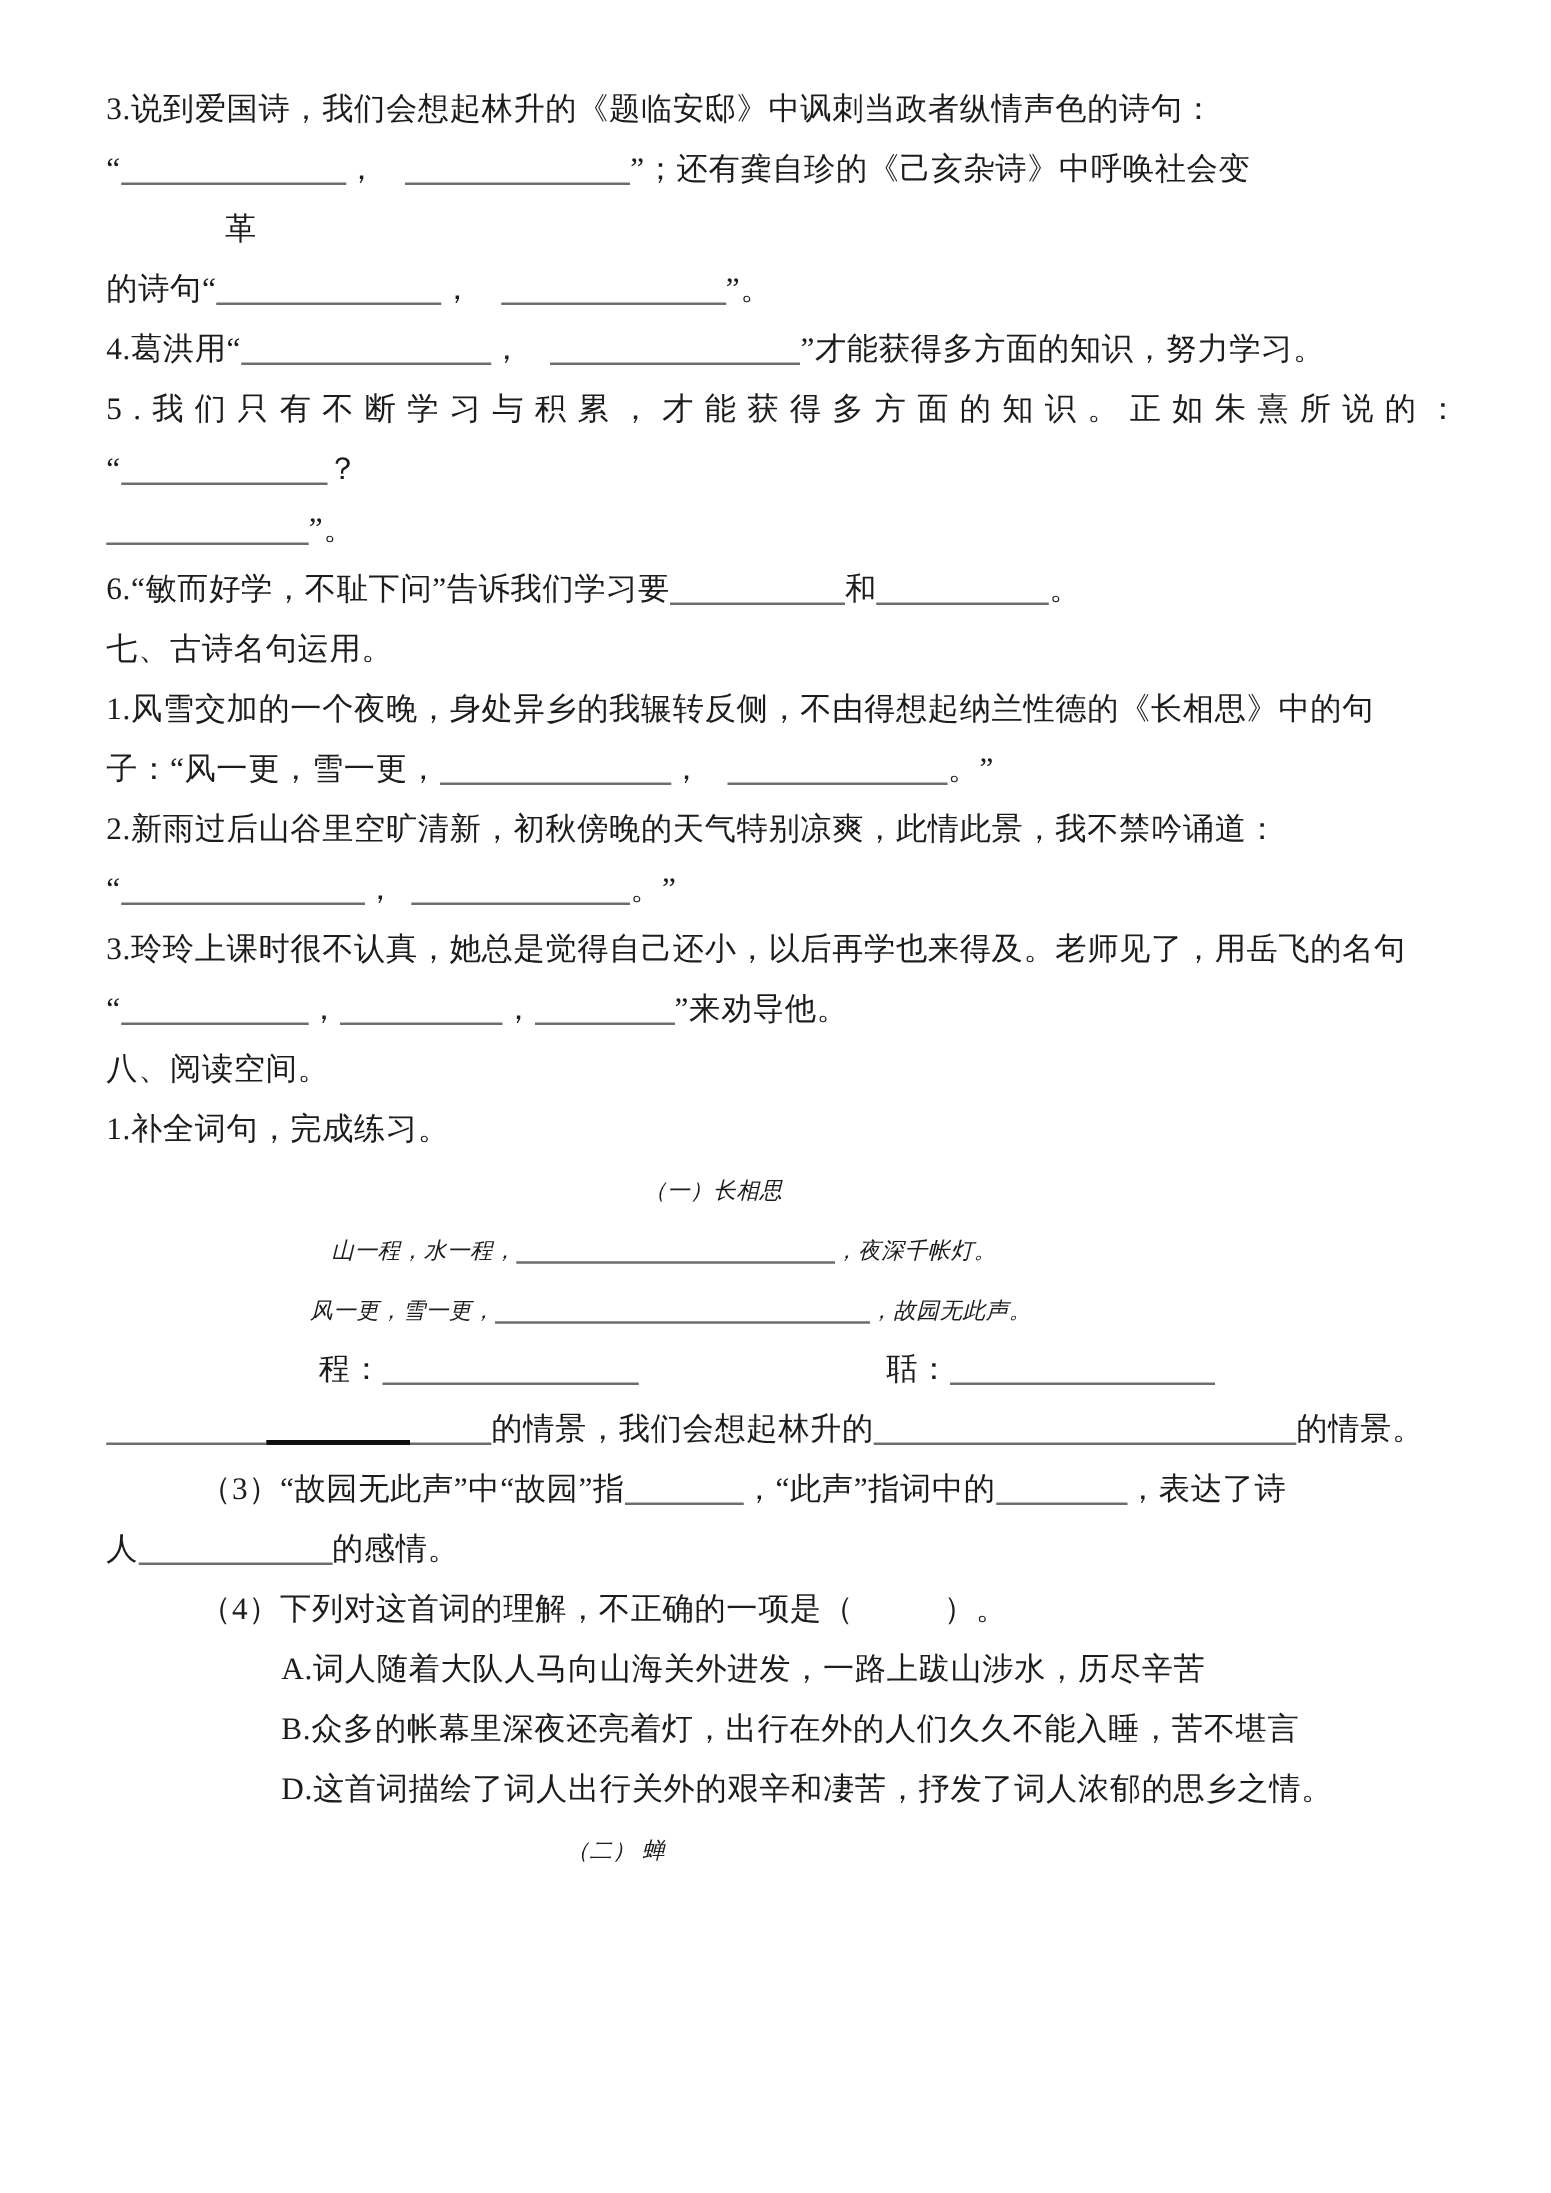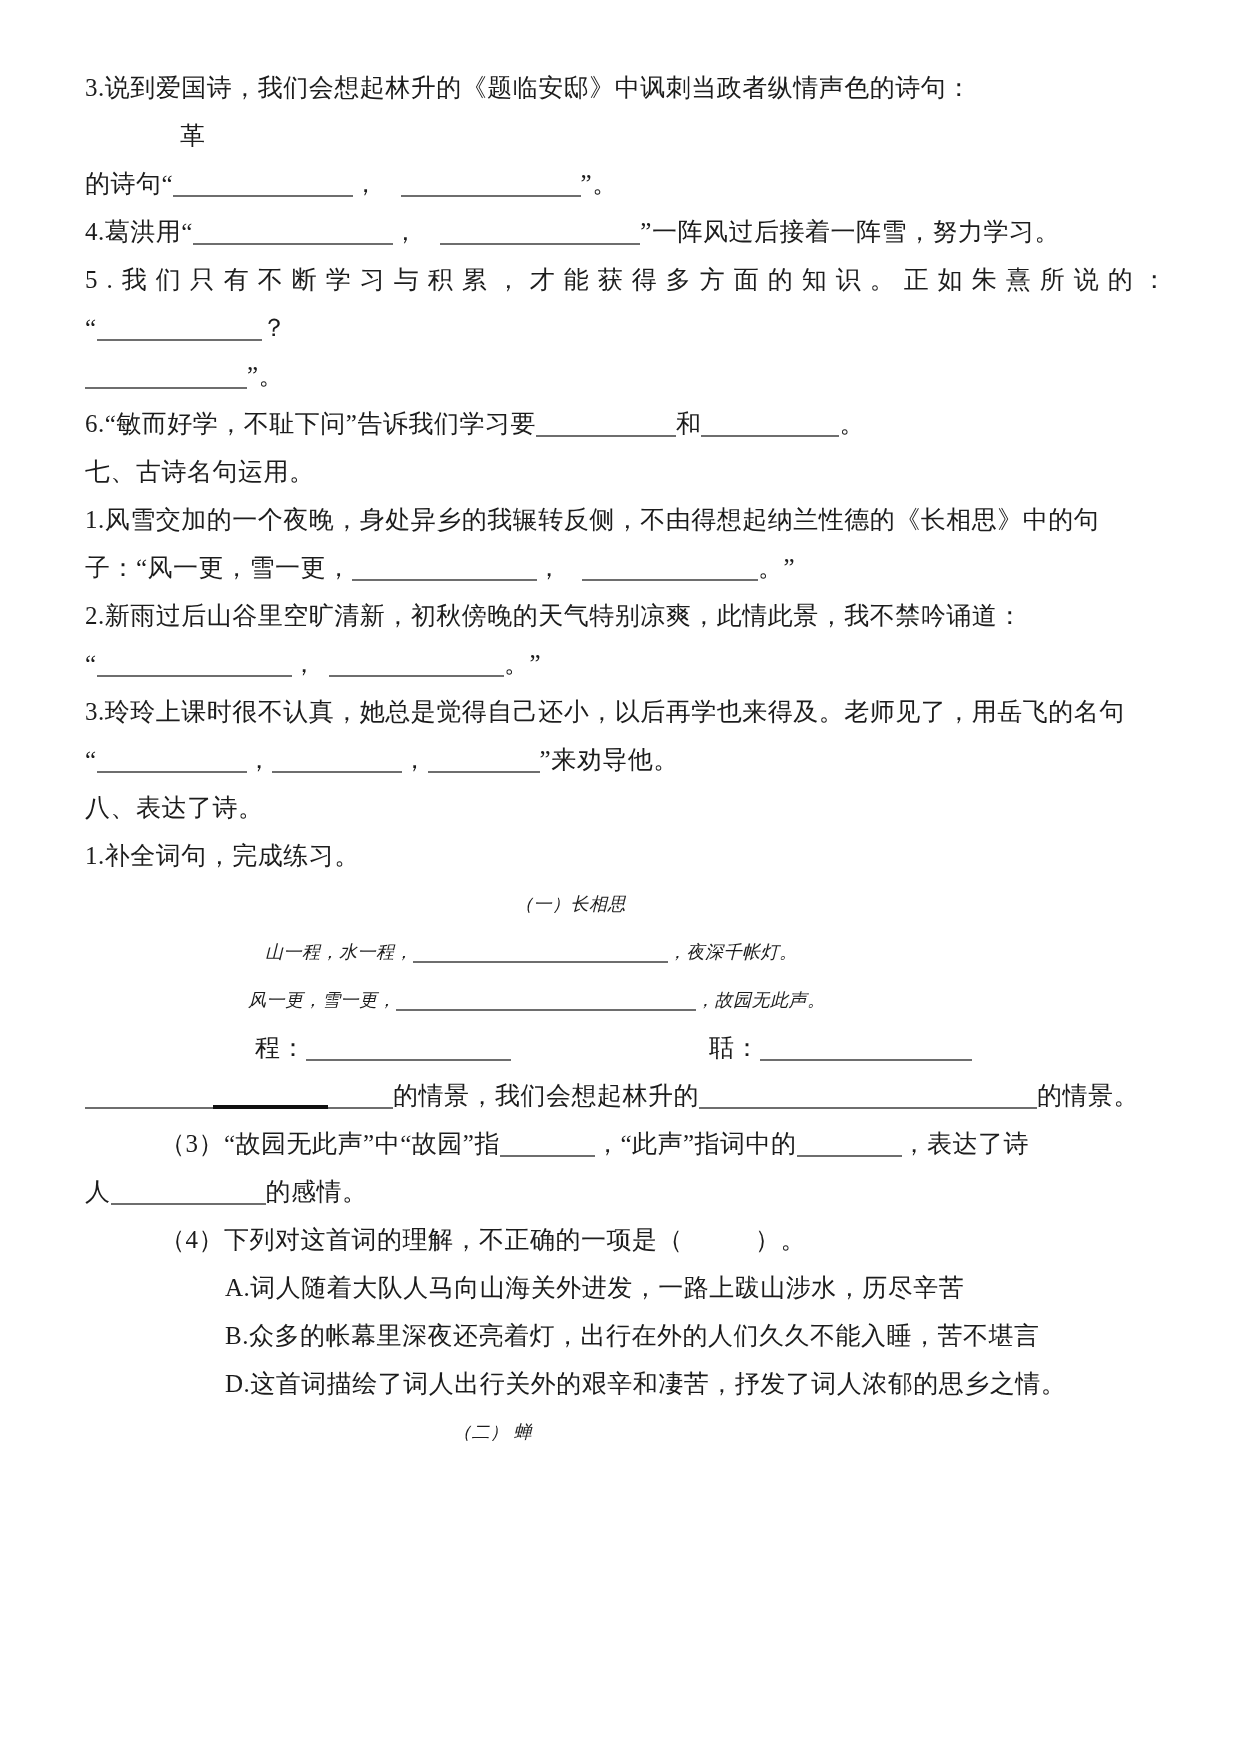--- a/index.html
+++ b/index.html
@@ -49,35 +49,36 @@
   .spacer {
     display: inline-block;
     height: 1px;
   }
 </style>
 </head>
 <body>
 
 <div class="page">
     <div class="line"><span class="run">3.说到爱国诗，我们会想起林升的《题临安邸》中讽刺当政者纵情声色的诗句：</span></div>
+    <div class="line"><span class="run">“</span><span class="blank" style="width: 180px;"></span><span class="run">，</span><span class="spacer" style="width: 22px;"></span><span class="blank" style="width: 180px;"></span><span class="run">”；还有龚自珍的《己亥杂诗》中呼唤社会变</span></div>
     <div class="line" style="padding-left: 95px;"><span class="run">革</span></div>
     <div class="line"><span class="run">的诗句“</span><span class="blank" style="width: 180px;"></span><span class="run">，</span><span class="spacer" style="width: 22px;"></span><span class="blank" style="width: 180px;"></span><span class="run">”。</span></div>
-    <div class="line"><span class="run">4.葛洪用“</span><span class="blank" style="width: 200px;"></span><span class="run">，</span><span class="spacer" style="width: 22px;"></span><span class="blank" style="width: 200px;"></span><span class="run">”一阵风过后接着一阵雪，努力学习。</span></div>
+    <div class="line"><span class="run">4.葛洪用“</span><span class="blank" style="width: 200px;"></span><span class="run">，</span><span class="spacer" style="width: 22px;"></span><span class="blank" style="width: 200px;"></span><span class="run">”才能获得多方面的知识，努力学习。</span></div>
     <div class="line spread"><span class="run">5.我们只有不断学习与积累，才能获得多方面的知识。正如朱熹所说的：</span></div>
     <div class="line"><span class="run">“</span><span class="blank" style="width: 165px;"></span><span class="run">？</span></div>
     <div class="line"><span class="blank" style="width: 162px;"></span><span class="run">”。</span></div>
     <div class="line"><span class="run">6.“敏而好学，不耻下问”告诉我们学习要</span><span class="blank" style="width: 140px;"></span><span class="run">和</span><span class="blank" style="width: 138px;"></span><span class="run">。</span></div>
     <div class="line"><span class="run">七、古诗名句运用。</span></div>
     <div class="line"><span class="run">1.风雪交加的一个夜晚，身处异乡的我辗转反侧，不由得想起纳兰性德的《长相思》中的句</span></div>
     <div class="line"><span class="run">子：“风一更，雪一更，</span><span class="blank" style="width: 185px;"></span><span class="run">，</span><span class="spacer" style="width: 20px;"></span><span class="blank" style="width: 176px;"></span><span class="run">。”</span></div>
     <div class="line"><span class="run">2.新雨过后山谷里空旷清新，初秋傍晚的天气特别凉爽，此情此景，我不禁吟诵道：</span></div>
     <div class="line"><span class="run">“</span><span class="blank" style="width: 195px;"></span><span class="run">，</span><span class="spacer" style="width: 12px;"></span><span class="blank" style="width: 175px;"></span><span class="run">。”</span></div>
     <div class="line"><span class="run">3.玲玲上课时很不认真，她总是觉得自己还小，以后再学也来得及。老师见了，用岳飞的名句</span></div>
     <div class="line"><span class="run">“</span><span class="blank" style="width: 150px;"></span><span class="run">，</span><span class="blank" style="width: 130px;"></span><span class="run">，</span><span class="blank" style="width: 112px;"></span><span class="run">”来劝导他。</span></div>
-    <div class="line"><span class="run">八、表达了诗。</span></div>
+    <div class="line"><span class="run">八、阅读空间。</span></div>
     <div class="line"><span class="run">1.补全词句，完成练习。</span></div>
     <div class="line kai" style="padding-left: 430px;"><span class="run">（一）长相思</span></div>
     <div class="line kai" style="padding-left: 180px;"><span class="run">山一程，水一程，</span><span class="blank" style="width: 255px;"></span><span class="run">，夜深千帐灯。</span></div>
     <div class="line kai" style="padding-left: 163px;"><span class="run">风一更，雪一更，</span><span class="blank" style="width: 300px;"></span><span class="run">，故园无此声。</span></div>
     <div class="line" style="padding-left: 170px;"><span class="run">程：</span><span class="blank" style="width: 205px;"></span><span class="spacer" style="width: 198px;"></span><span class="run">聒：</span><span class="blank" style="width: 212px;"></span></div>
     <div class="line"><span class="blank" style="width: 128px;"></span><span class="blank thick" style="width: 115px;"></span><span class="blank" style="width: 65px;"></span><span class="run">的情景，我们会想起林升的</span><span class="blank" style="width: 338px;"></span><span class="run">的情景。</span></div>
     <div class="line" style="padding-left: 75px;"><span class="run">（3）“故园无此声”中“故园”指</span><span class="blank" style="width: 95px;"></span><span class="run">，“此声”指词中的</span><span class="blank" style="width: 105px;"></span><span class="run">，表达了诗</span></div>
     <div class="line"><span class="run">人</span><span class="blank" style="width: 155px;"></span><span class="run">的感情。</span></div>
     <div class="line" style="padding-left: 75px;"><span class="run">（4）下列对这首词的理解，不正确的一项是（</span><span class="spacer" style="width: 72px;"></span><span class="run">）。</span></div>
     <div class="line" style="padding-left: 140px;"><span class="run">A.词人随着大队人马向山海关外进发，一路上跋山涉水，历尽辛苦</span></div>

